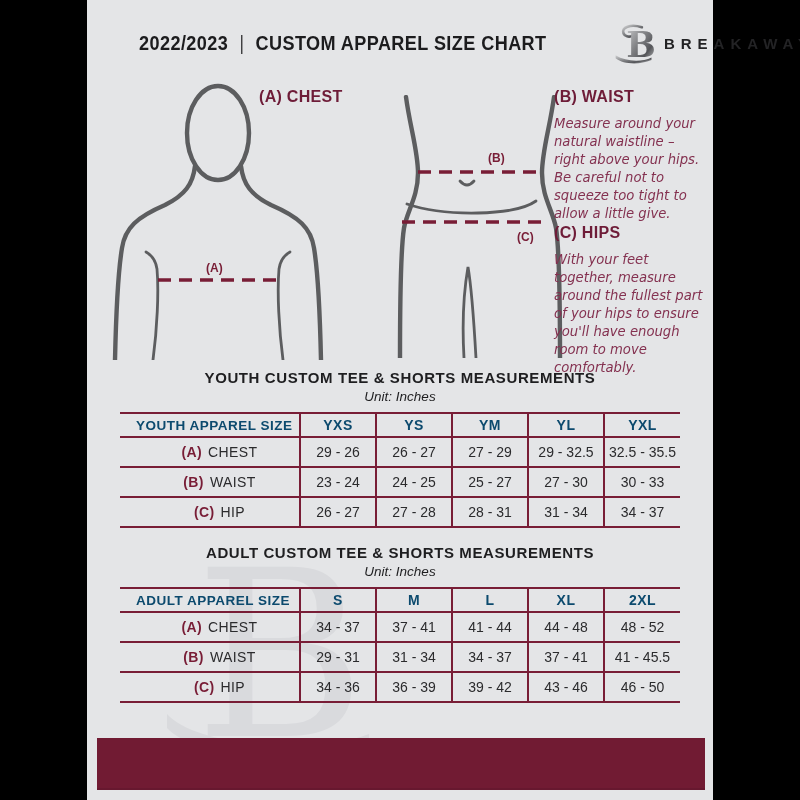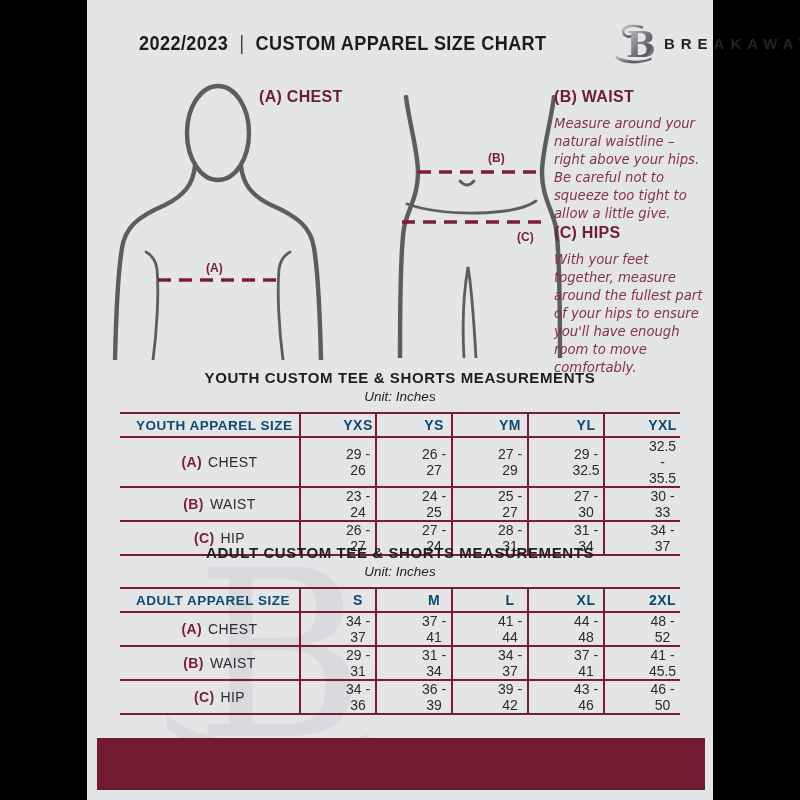--- a/index.html
+++ b/index.html
@@ -45,21 +45,21 @@
   .outline-thin{stroke:var(--fig-stroke);stroke-width:2.8;fill:none;stroke-linecap:round;}
 
   
   .table-block{position:absolute;left:33px;width:560px;text-align:center;z-index:1;}
   .youth-block{top:369px;}
   .adult-block{top:544px;}
   .block-title{font-size:15px;font-weight:700;letter-spacing:.6px;color:#1e1e20;}
   .block-unit{font-style:italic;font-size:13.5px;color:#1e1e20;margin-top:3px;}
   .size-table{border-collapse:collapse;width:560px;table-layout:fixed;margin-top:8px;}
   .size-table th,.size-table td{border-top:2px solid var(--accent);height:30px;
-      vertical-align:middle;font-size:14px;padding-left:40px;}
+      vertical-align:middle;font-size:14px;}
   .size-table thead th{height:24px;font-weight:700;color:#0c4a6e;letter-spacing:.5px;}
   .size-table tbody tr:last-child td{border-bottom:2px solid var(--accent);text-align:center;}
   .size-table th + th,.size-table td + td{border-left:2px solid var(--accent);}
   th.col-label{text-align:left;padding-left:16px;font-weight:400;color:#4c4c4e;
       letter-spacing:1.3px;font-size:13.5px;}
   td.row-label{text-align:left;padding-left:20px;color:#2f2f31;letter-spacing:.4px;}
   .size-table td{text-align:center;color:#2b2b2d;}
   .pfx{color:var(--accent);font-weight:700;margin-right:6px;}
 
   
@@ -173,21 +173,21 @@
             <td class="row-label"><span class="pfx">(B)</span><span>WAIST</span></td>
             <td>23 - 24</td>
             <td>24 - 25</td>
             <td>25 - 27</td>
             <td>27 - 30</td>
             <td>30 - 33</td>
           </tr>
           <tr>
             <td class="row-label"><span class="pfx">(C)</span><span>HIP</span></td>
             <td>26 - 27</td>
-            <td>27 - 24</td>
+            <td>27 - 28</td>
             <td>28 - 31</td>
             <td>31 - 34</td>
             <td>34 - 37</td>
           </tr>
         </tbody>
       </table>
     </div>
 
     <div class="table-block adult-block">
       <div class="block-title">ADULT CUSTOM TEE &amp; SHORTS MEASUREMENTS</div>

